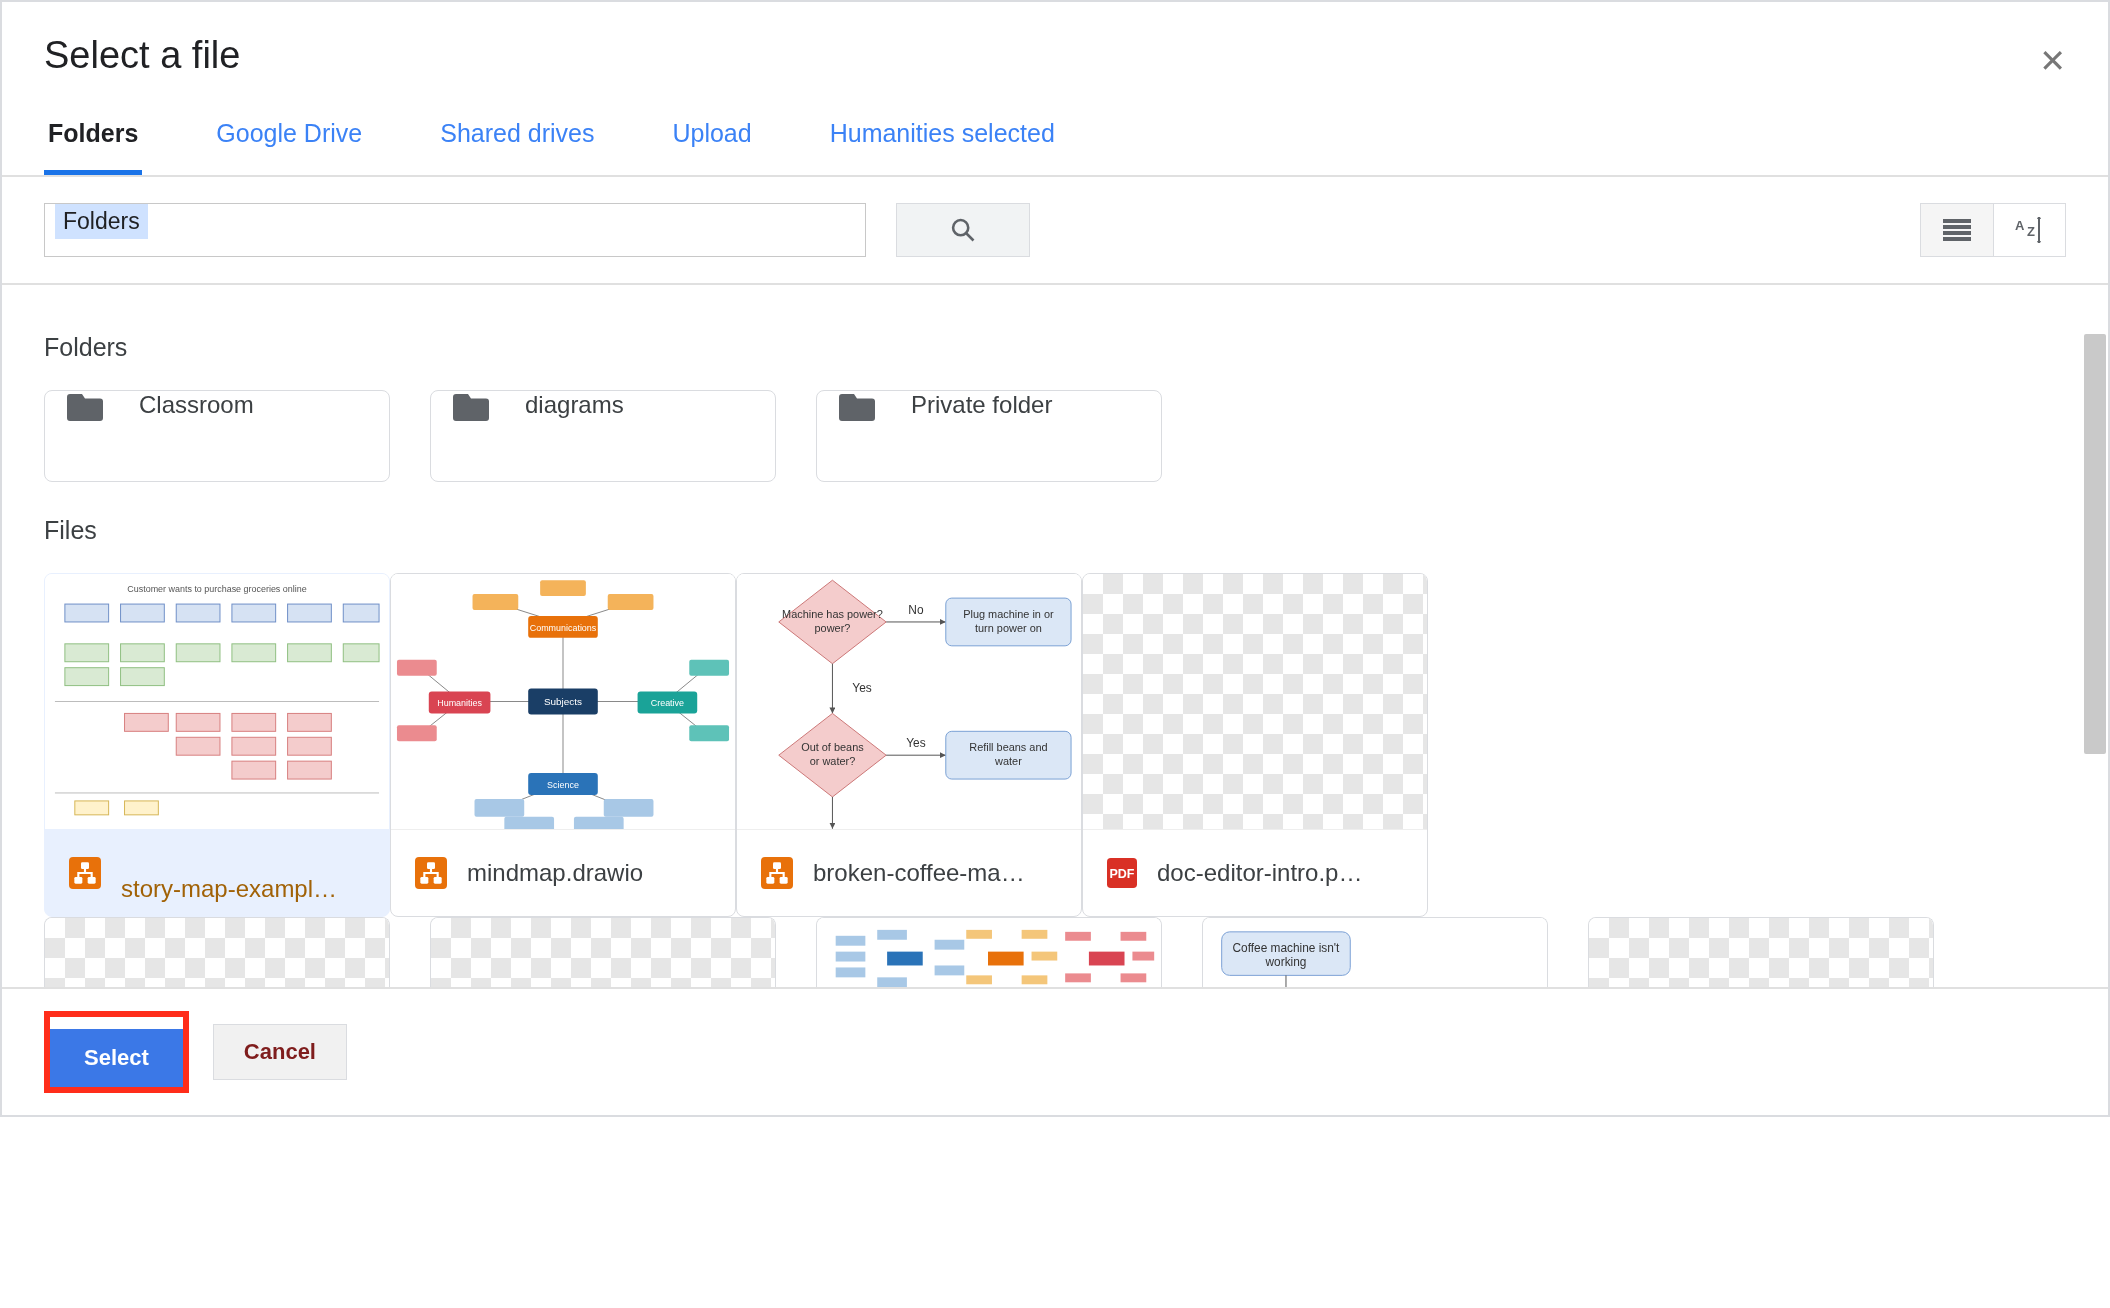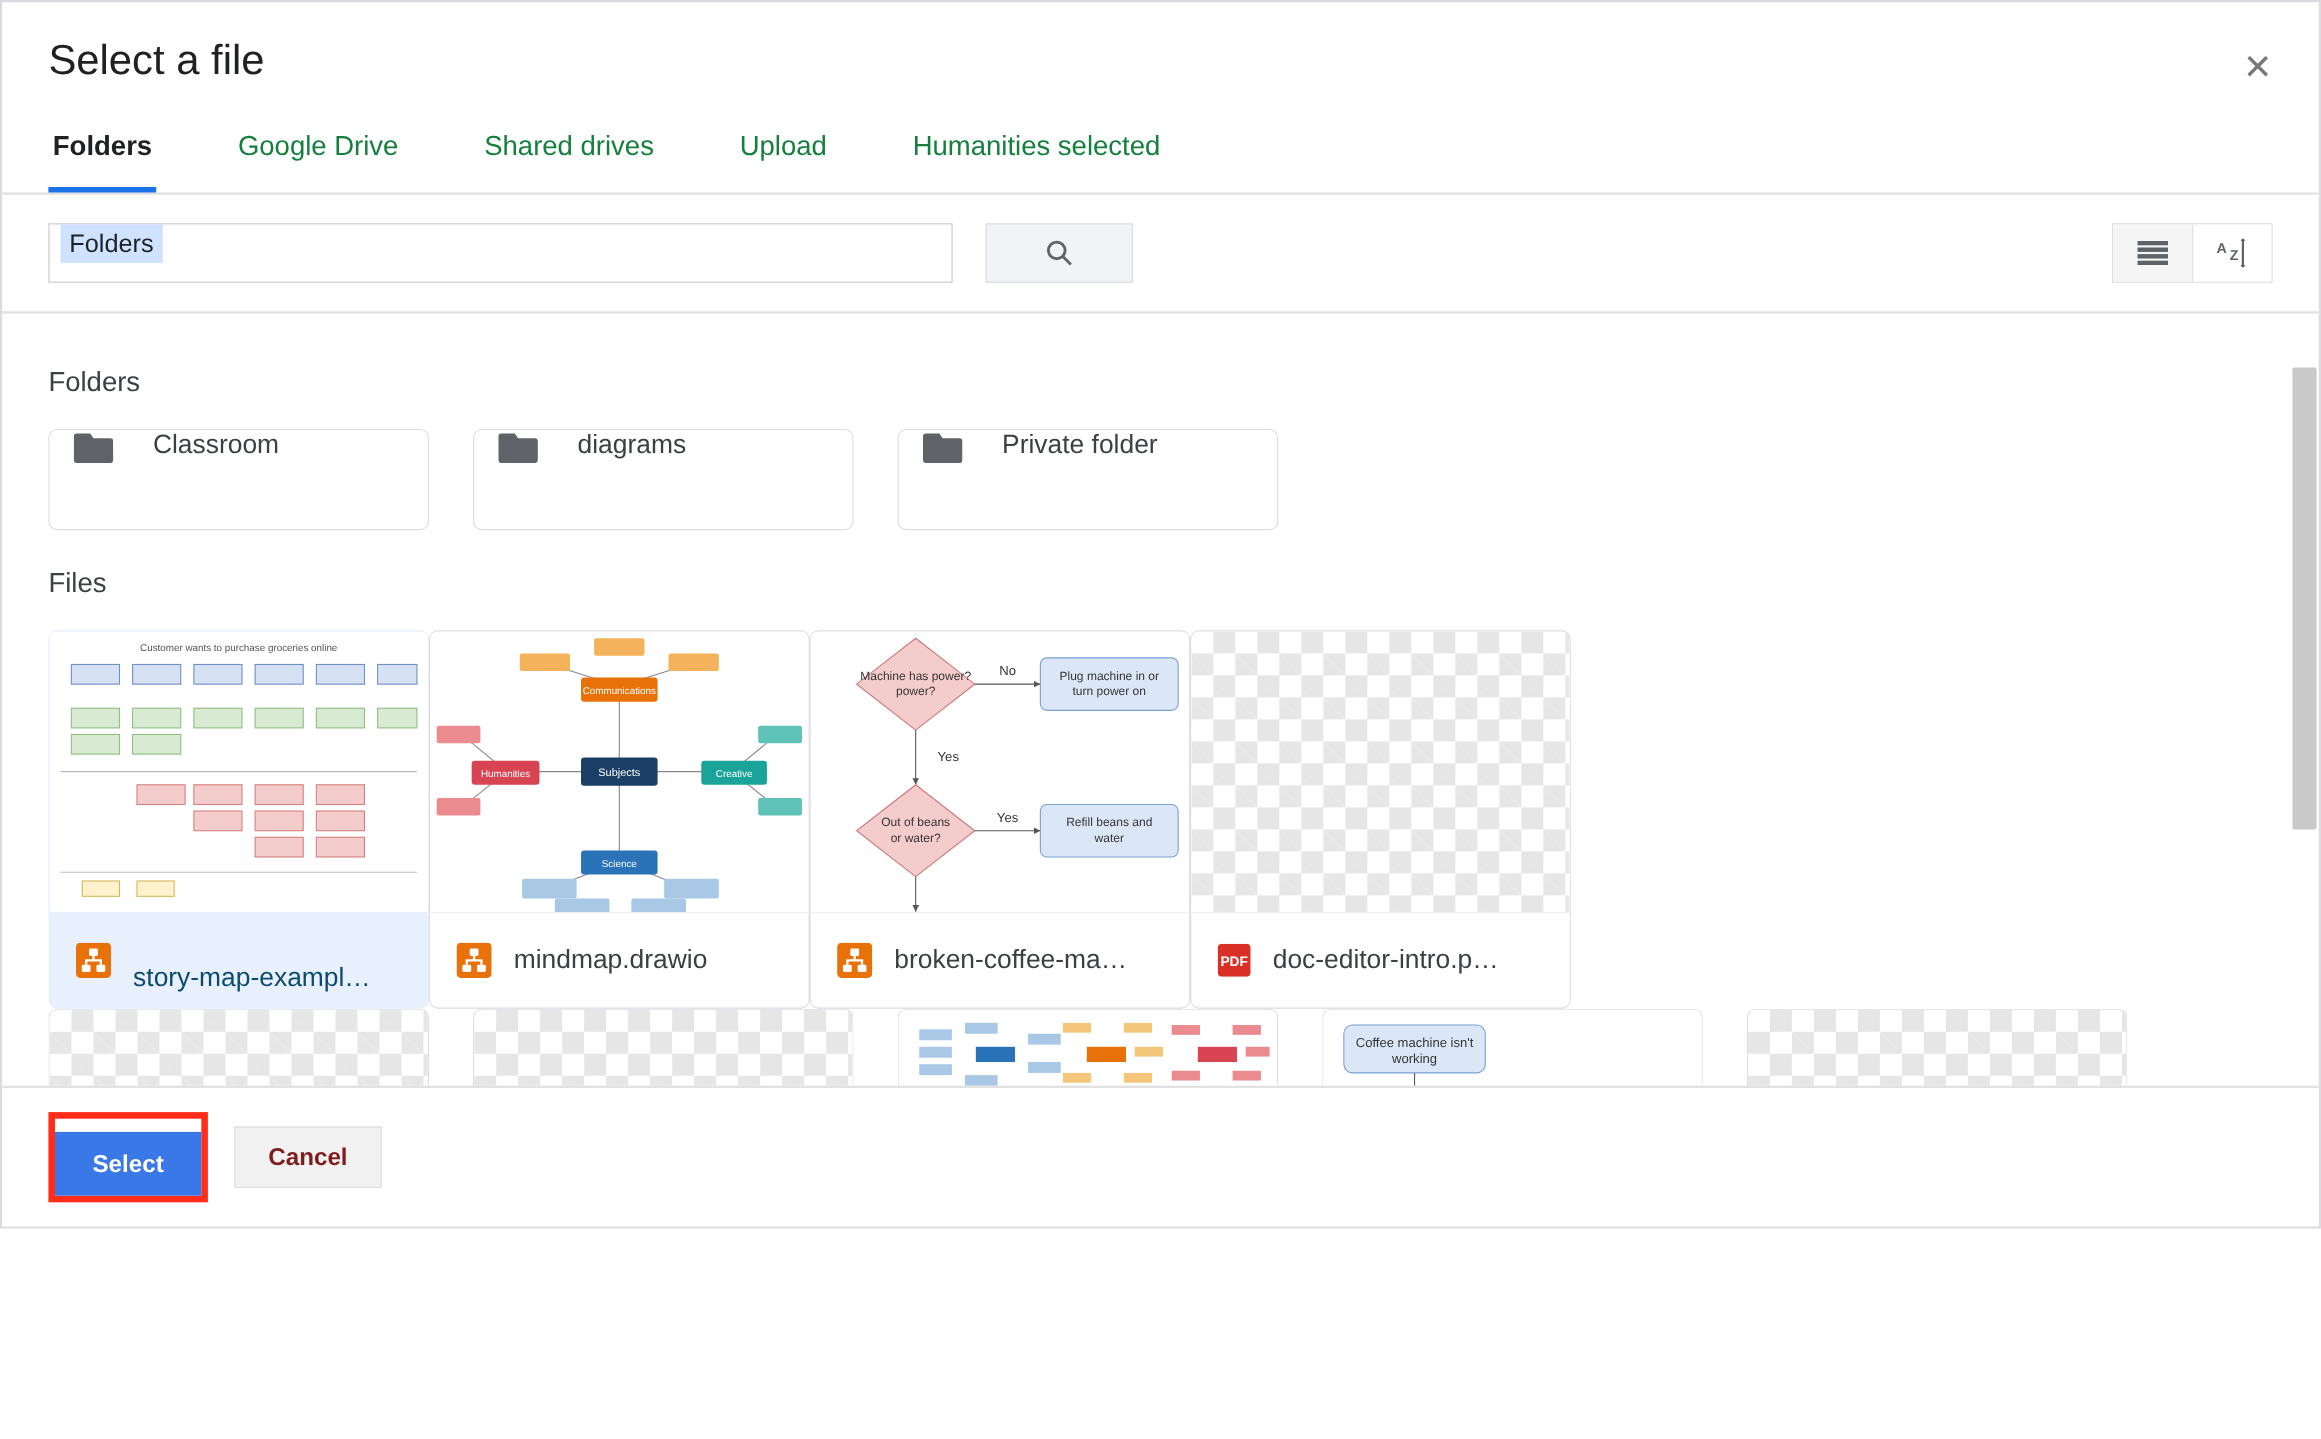--- a/index.html
+++ b/index.html
@@ -4,21 +4,21 @@
 <style>
   * { box-sizing: border-box; }
   html, body { margin:0; padding:0; font-family: Arial, "Helvetica Neue", Helvetica, sans-serif; background:#fff; color:#202124; }
   .wrapper { width:2110px; height:1117px; border:2px solid #dadce0; position:relative; overflow:hidden; }
 
   .header { padding:32px 42px 0 42px; }
   .title { font-size:38px; font-weight:400; color:#202124; }
   .close { position:absolute; top:40px; right:42px; font-size:32px; color:#777; cursor:pointer; font-family: Arial; }
 
   .tabs { display:flex; gap:70px; padding:42px 42px 0 42px; border-bottom:2px solid #e0e0e0; }
-  .tab { font-size:25px; color:#15803d; padding:0 4px 22px 4px; border-bottom:5px solid transparent; cursor:pointer; }
+  .tab { font-size:25px; color:#3b82f6; padding:0 4px 22px 4px; border-bottom:5px solid transparent; cursor:pointer; }
   .tab.active { font-weight:700; color:#202124; border-bottom-color:#1a73e8; }
 
   .toolbar { display:flex; align-items:center; padding:26px 42px; border-bottom:2px solid #e0e0e0; gap:30px; }
   .search-wrap { flex:0 0 auto; }
   .search-input { width:822px; height:54px; border:1px solid #c8c8c8; font-size:23px; padding:0 10px; background:#fff; }
   .search-input .chip { display:inline-block; background:#cfe2ff; padding:4px 8px; font-size:23px; color:#202124; }
   .btn-plain { background:#f1f3f4; border:1px solid #dadce0; height:54px; display:flex; align-items:center; justify-content:center; cursor:pointer; }
   .btn-search { width:134px; }
   .spacer { flex:1; }
   .view-group { display:flex; border:1px solid #dadce0; height:54px; overflow:hidden; }
@@ -28,21 +28,21 @@
   .content { padding:34px 42px 0 42px; height: calc(100% - 330px); overflow:auto; position:relative; }
   .section-h { font-size:25px; color:#3c4043; margin:14px 0 28px 0; }
 
   .folders-row { display:flex; gap:40px; margin-bottom:34px; }
   .folder-card { width:346px; height:92px; border:1px solid #dadce0; border-radius:8px; display:flex; padding:0 22px; gap:36px; cursor:pointer; }
   .folder-card span.label { font-size:24px; color:#3c4043; }
 
   .files-grid { display:flex; flex-wrap:wrap; }
   .file-card { width:346px; border:1px solid #dadce0; border-radius:8px; overflow:hidden; cursor:pointer; background:#fff; position:relative; }
   .file-card.selected { background:#e8f0fe; border-color:#e8f0fe; }
-  .file-card.selected .file-meta span.fname { color:#0c4a6e;margin-top:32px; }
+  .file-card.selected .file-meta span.fname { color:#a16207;margin-top:32px; }
   .thumb { height:256px; background:#fff; display:flex; align-items:center; justify-content:center; overflow:hidden; position:relative; border-bottom:1px solid #eee; }
   .file-card.selected .thumb { border-bottom-color:#e8f0fe; }
   .file-meta { height:86px; display:flex; align-items:center; gap:20px; padding:0 24px; }
   .file-meta span.fname { font-size:24px; color:#3c4043; white-space:nowrap; overflow:hidden; text-overflow:ellipsis; flex:1; }
 
   .checker {
     background-image:
       linear-gradient(45deg,#e6e6e6 25%,transparent 25%),
       linear-gradient(-45deg,#e6e6e6 25%,transparent 25%),
       linear-gradient(45deg,transparent 75%,#e6e6e6 75%),

